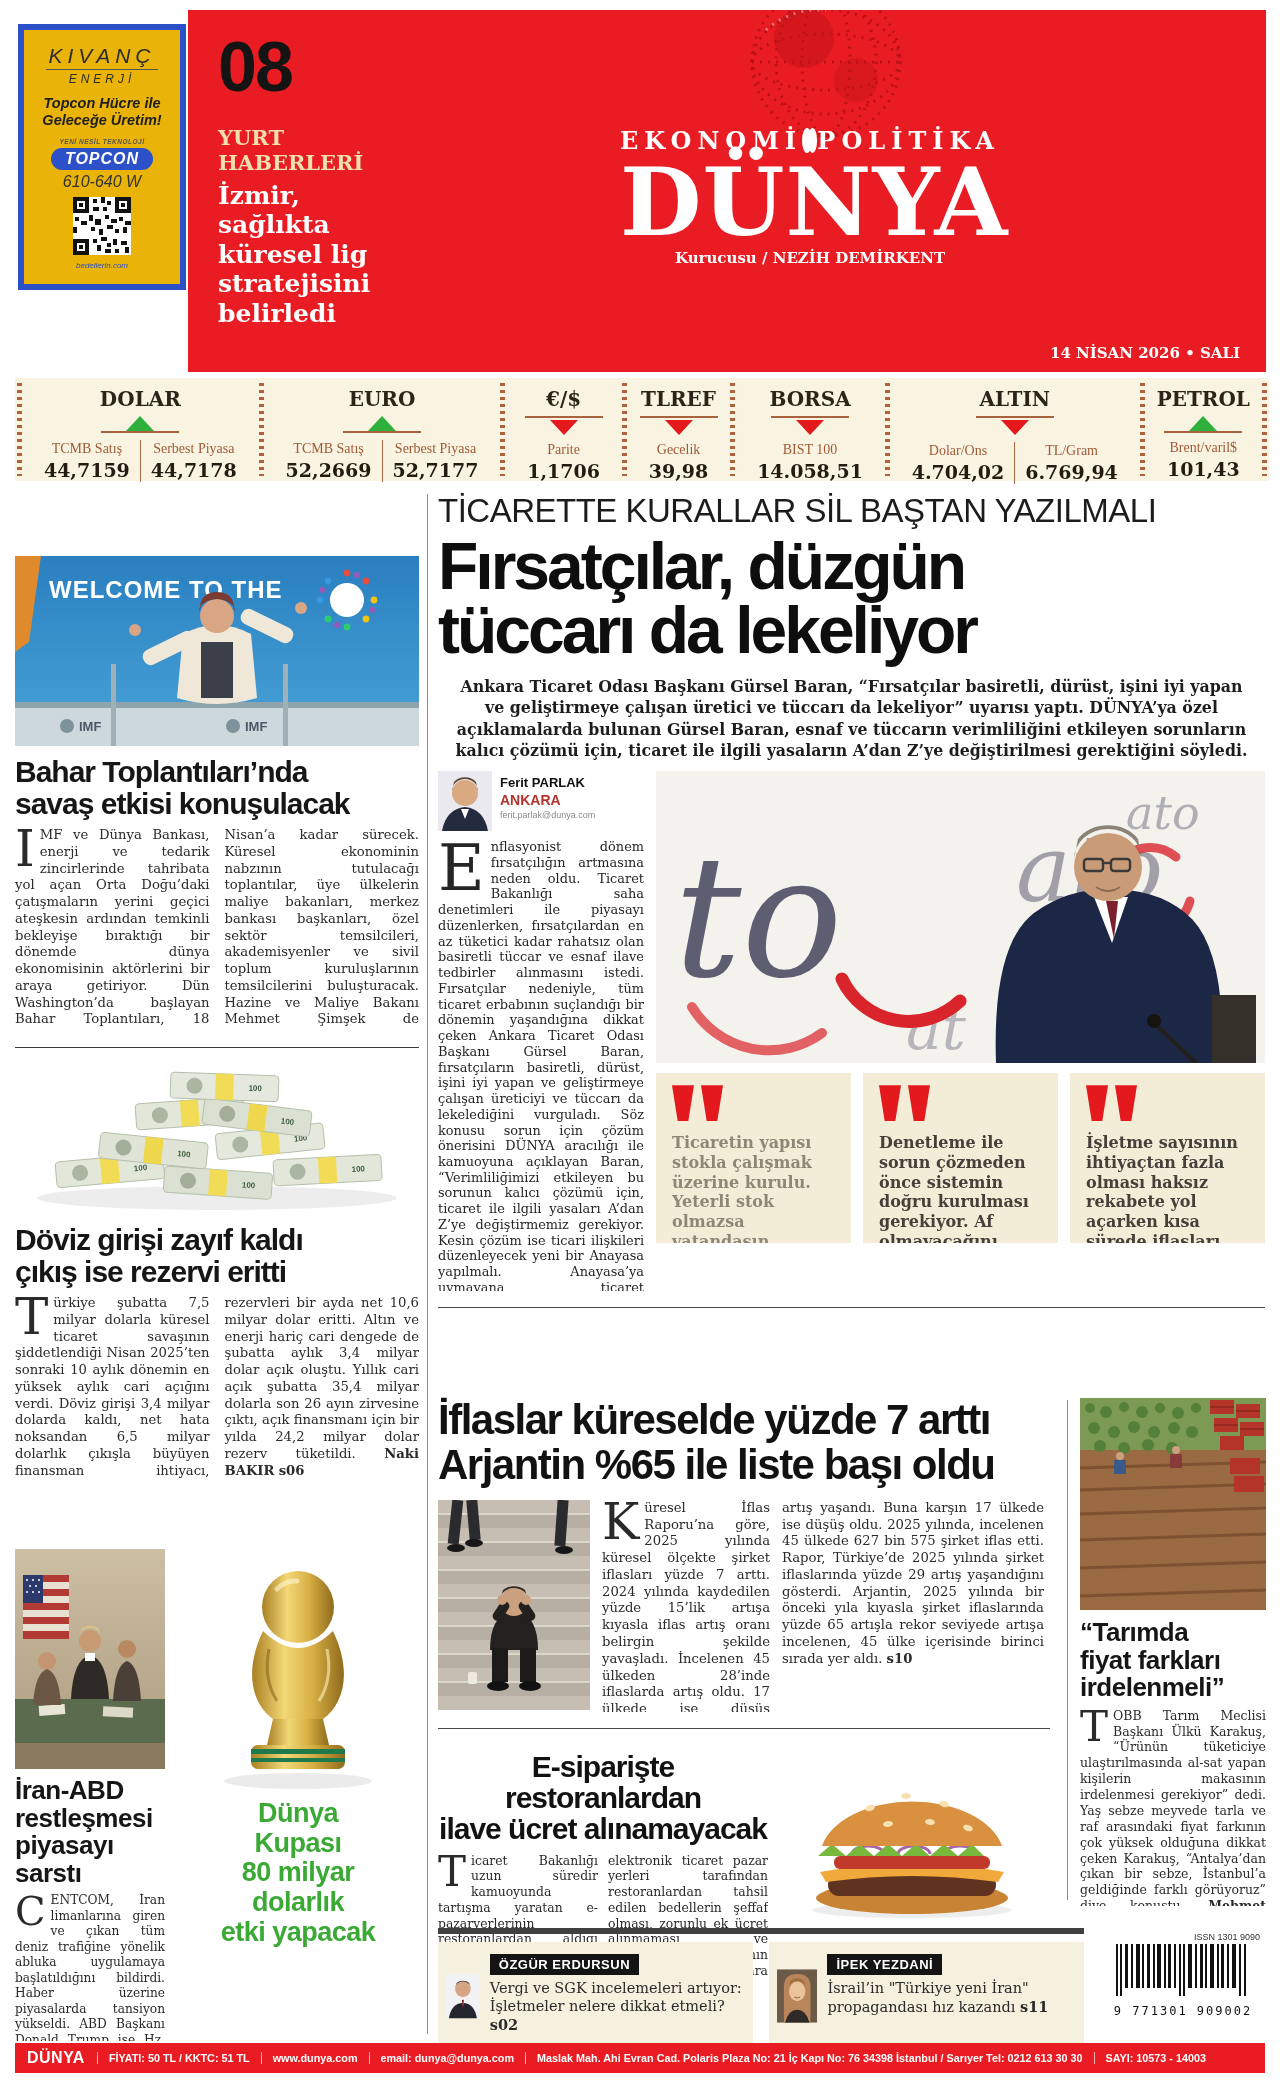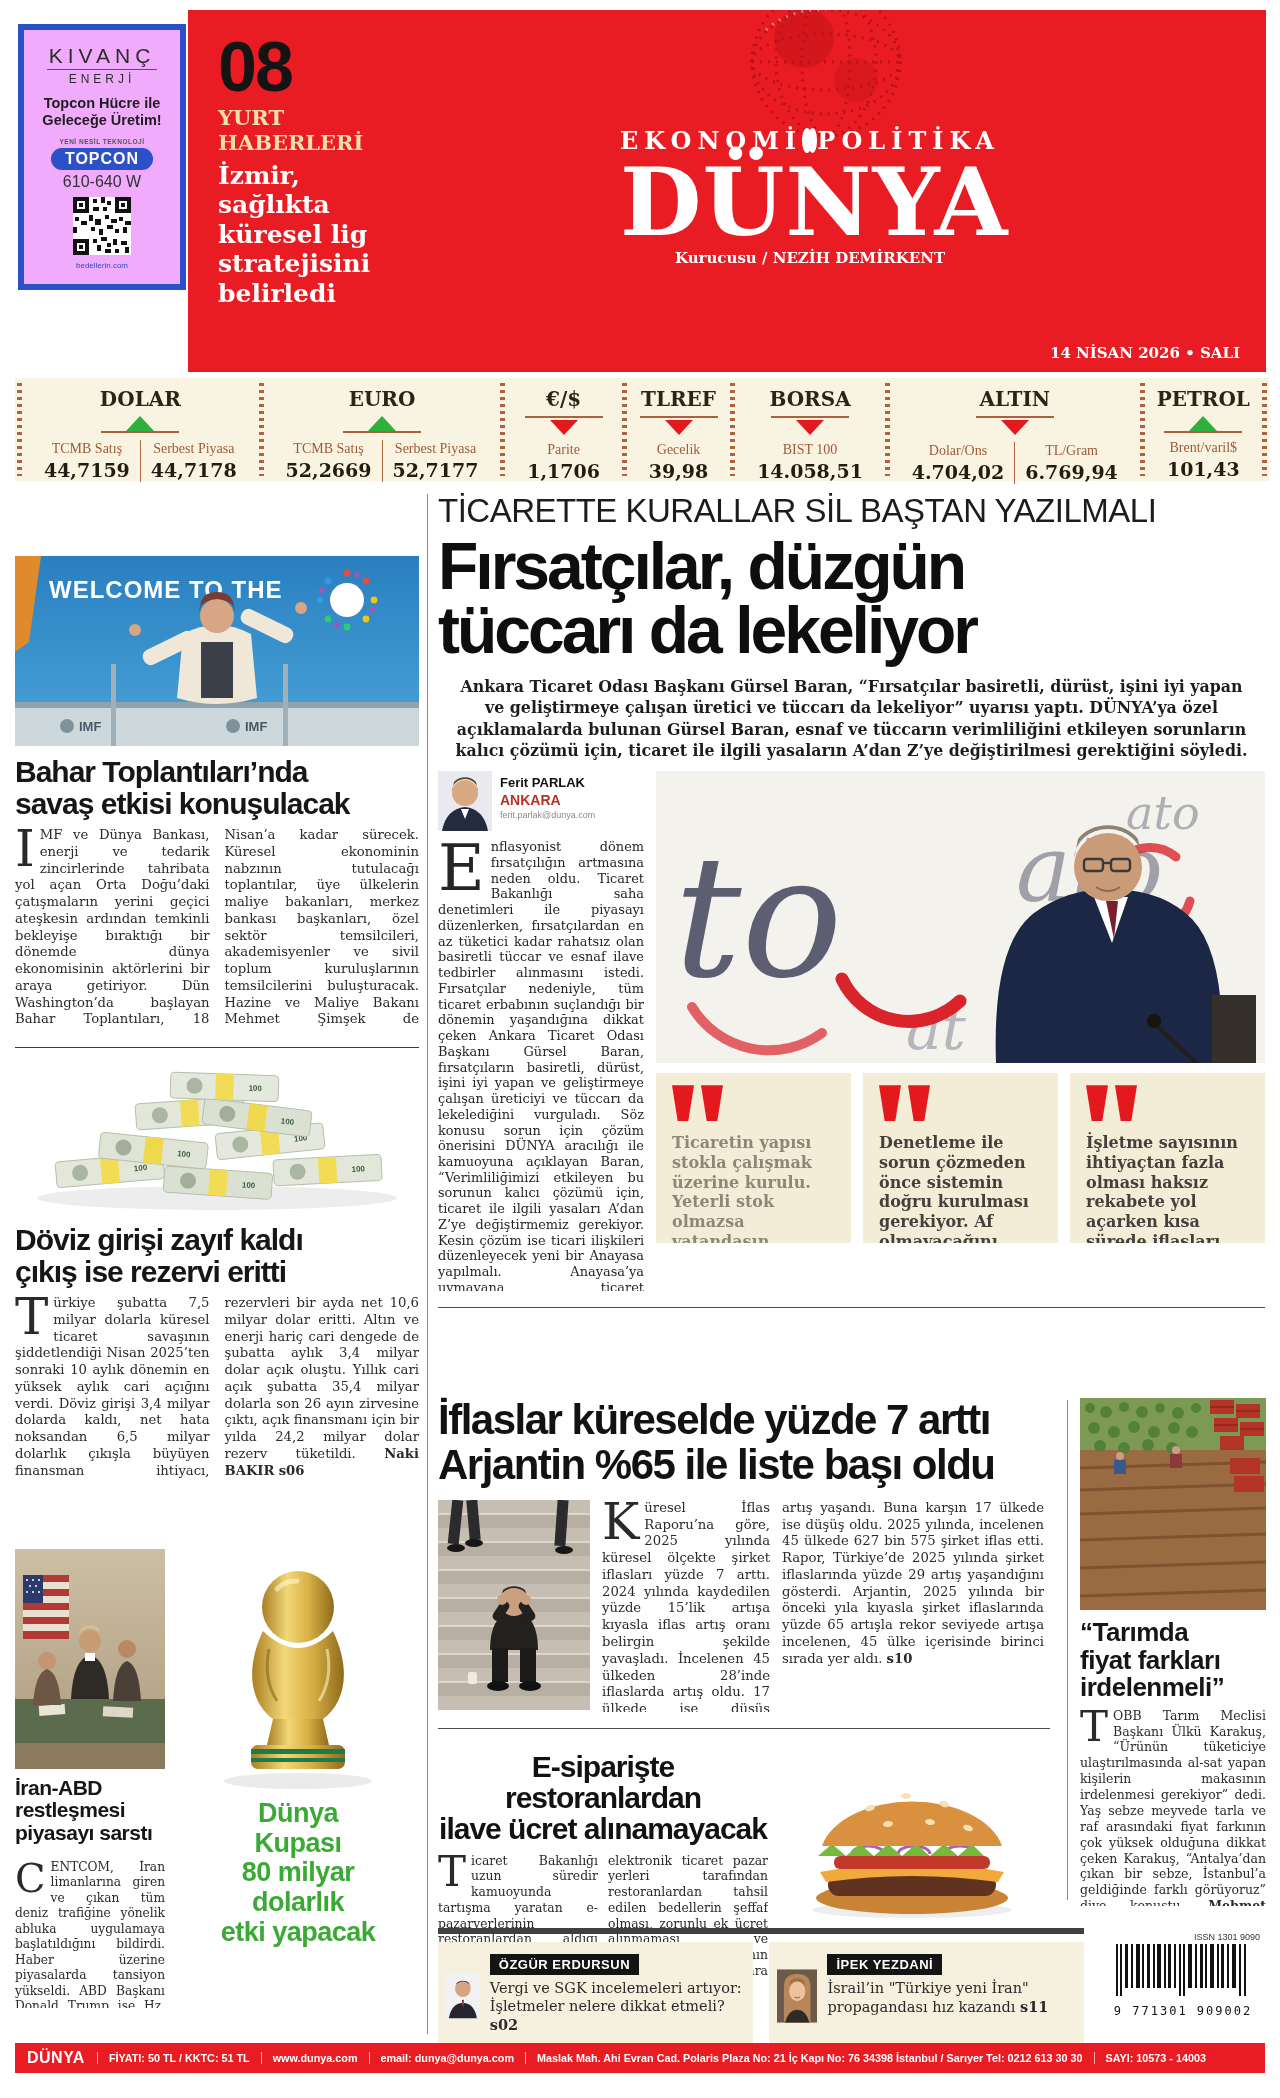--- a/index.html
+++ b/index.html
@@ -1,36 +1,36 @@
 <!DOCTYPE html>
 <html><head>
 <meta charset="utf-8">
 <style>
   html,body{margin:0;padding:0;background:#e9e9e9;}
   .page{position:relative;width:1280px;height:2098px;background:#fff;margin:0 auto;
         font-family:"Liberation Sans",sans-serif;overflow:hidden;}
   .pre{white-space:pre-line;}
   
   .ad-box{position:absolute;left:18px;top:24px;width:156px;height:240px;border:6px solid #2b50c8;
-          background:#f0abfc;text-align:center;padding-top:14px;}
+          background:#eab308;text-align:center;padding-top:14px;font-style:italic;}
   .ad-brand{font-size:21px;letter-spacing:5px;color:#2d2d2d;border-bottom:1px solid #555;display:inline-block;padding:0 2px 1px;}
   .ad-sub{font-size:12px;letter-spacing:4px;color:#2d2d2d;margin-top:2px;}
   .ad-slogan{font-weight:bold;font-size:14.5px;color:#1e1e1e;margin-top:9px;line-height:1.2;padding:0 6px;}
   .ad-tag{font-size:6.5px;font-weight:bold;color:#555;margin-top:8px;letter-spacing:.5px;}
   .ad-pill{display:inline-block;background:#2b50c8;color:#fff;font-weight:bold;font-size:16px;
            border-radius:11px;padding:2px 14px;margin-top:3px;letter-spacing:1px;}
   .ad-power{font-size:16px;color:#333;margin-top:3px;}
   .ad-qr{margin-top:6px;}
   .ad-url{font-size:8px;color:#2b50c8;margin-top:2px;}
   
   .mast{position:absolute;left:188px;top:10px;width:1078px;height:362px;background:#e81c22;overflow:hidden;}
   .globe{position:absolute;left:498px;top:-10px;}
   .promo{position:absolute;left:30px;top:24px;width:210px;}
   .promo-no{font-size:70px;font-weight:bold;color:#141414;line-height:.95;letter-spacing:-2px;}
-  .promo-sec{font-family:"DejaVu Serif",serif;font-weight:bold;font-size:21px;color:#f2dfb0;margin-top:4px;}
+  .promo-sec{font-family:"DejaVu Serif",serif;font-weight:bold;font-size:21px;color:#f2dfb0;margin-top:24px;}
   .promo-title{font-family:"DejaVu Serif",serif;font-weight:bold;font-size:25px;color:#fff;line-height:1.18;margin-top:6px;width:185px;}
   .brand{position:absolute;left:432px;top:116px;width:380px;text-align:center;color:#fff;}
   .brand-top{display:flex;align-items:center;justify-content:center;font-family:"DejaVu Serif",serif;
              font-weight:bold;font-size:24px;letter-spacing:6px;}
   .bdot{width:25px;height:25px;border-radius:50%;background:#fff;display:inline-block;}
   .bdot+.bdot{margin-left:-4px;}
   .brand-name{font-family:"DejaVu Serif",serif;font-weight:bold;font-size:94px;line-height:.92;letter-spacing:1px;margin-top:4px;}
   .founder{font-family:"DejaVu Serif",serif;font-weight:bold;font-size:15px;margin-top:4px;}
   .edition{position:absolute;right:26px;bottom:10px;font-family:"DejaVu Serif",serif;font-weight:bold;font-size:15px;color:#fff;}
   
@@ -55,21 +55,21 @@
   
   .left-rail{position:absolute;left:15px;top:556px;width:404px;}
   .h2{font-weight:bold;font-size:30px;letter-spacing:-1px;line-height:1.05;color:#161616;margin:10px 0 8px;}
   .body{font-family:"DejaVu Serif",serif;font-size:13.2px;line-height:1.27;color:#2a2a2a;text-align:justify;overflow:hidden;}
   .two-col{column-count:2;column-gap:15px;}
   .drop{float:left;font-family:"DejaVu Serif",serif;font-size:50px;line-height:.78;padding:3px 5px 0 0;}
   b.pref{font-family:"DejaVu Serif",serif;}
   .rail-rule{border-top:1px solid #3a3a3a;margin-top:10px;}
   .rail-bottom{display:flex;gap:12px;margin-top:12px;}
   .iran-col{width:150px;flex:0 0 auto;}
-  .h3{font-weight:bold;font-size:21px;letter-spacing:-.5px;line-height:1.06;color:#161616;margin:8px 0 16px;}
+  .h3{font-weight:bold;font-size:26px;letter-spacing:-.5px;line-height:1.06;color:#161616;margin:8px 0 6px;}
   .cup-col{width:242px;flex:0 0 auto;text-align:center;}
   .cup-text{font-weight:bold;font-size:27px;line-height:1.1;color:#3aaa35;letter-spacing:-.5px;margin-top:6px;}
   
   .main{position:absolute;left:438px;top:492px;width:827px;}
   .kicker{font-size:33px;letter-spacing:-.5px;color:#1c1c1c;white-space:nowrap;}
   .headline{font-weight:bold;font-size:66px;letter-spacing:-3px;line-height:.97;color:#0e0e0e;margin-top:4px;}
   .standfirst{font-family:"DejaVu Serif",serif;font-weight:bold;font-size:15.8px;line-height:1.35;text-align:center;
               color:#1d1d1d;margin:14px 14px 10px;}
   .story-row{display:flex;gap:12px;margin-top:4px;}
   .story-col{width:206px;flex:0 0 auto;}

